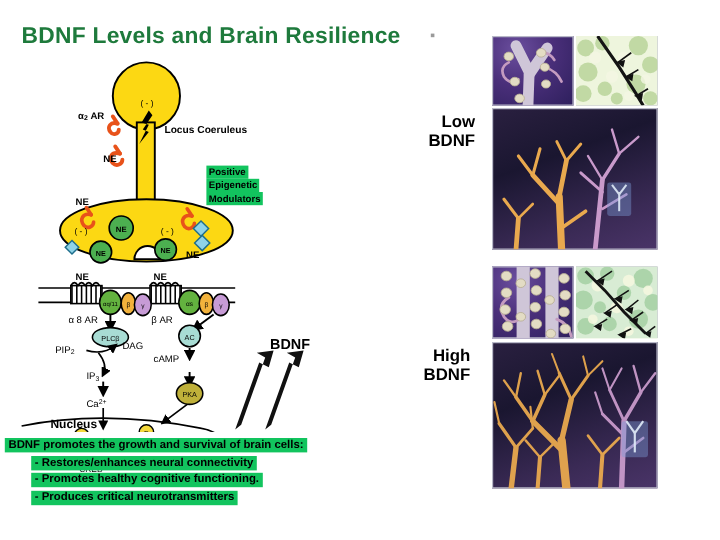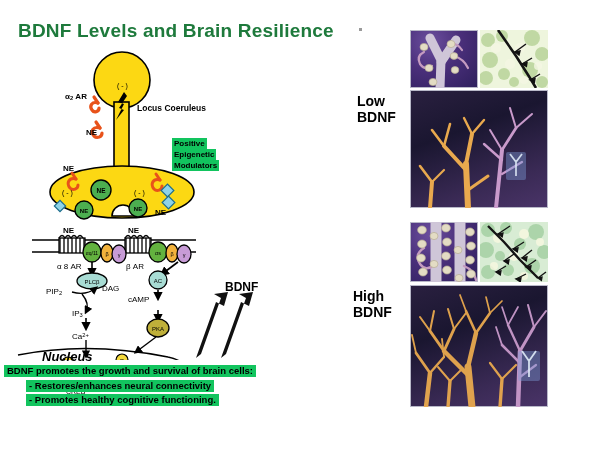--- a/index.html
+++ b/index.html
@@ -38,21 +38,21 @@
   .lbl-reuptake{left:14px;top:148px;font-size:8px;line-height:11px;text-align:left;}
   .lbl-ne-m1{left:63px;top:186px;font-size:8px;}
   .lbl-ne-m2{left:128px;top:186px;font-size:8px;}
   .lbl-a1ar{left:57px;top:222px;font-size:8px;font-weight:normal;}
   .lbl-bar{left:126px;top:222px;font-size:8px;font-weight:normal;}
   .lbl-pip2{left:46px;top:247px;font-size:8px;font-weight:normal;}
   .lbl-dag{left:102px;top:244px;font-size:8px;font-weight:normal;}
   .lbl-ip3{left:72px;top:269px;font-size:8px;font-weight:normal;}
   .lbl-ca{left:72px;top:292px;font-size:8px;font-weight:normal;}
   .lbl-camp{left:128px;top:255px;font-size:8px;font-weight:normal;}
-  .lbl-nucleus{left:42px;top:309px;font-size:13px;font-style:italic;}
+  .lbl-nucleus{left:42px;top:309px;font-size:10px;}
   .lbl-creb{left:66px;top:348px;font-size:7px;font-weight:normal;}
   .lbl-bdnf-big{left:225px;top:240px;font-size:12px;font-weight:bold;}
 
   .sub{font-size:.72em;vertical-align:-.22em;}
   .sup{font-size:.72em;vertical-align:.4em;}
 
   
   .pem{
     position:absolute;left:172px;top:138px;
     font-size:8px;font-weight:bold;color:#000;line-height:11px;
@@ -67,21 +67,21 @@
   .bullets div{
     background:#12c45e;display:inline-block;
     padding:0px 3px;margin-bottom:2.5px;line-height:12px;
     white-space:nowrap;
   }
   .bullets div.indent{margin-left:22px;}
 
   
   .grp-label{
     position:absolute;font-size:14px;font-weight:bold;color:#000;
-    line-height:16px;text-align:left;
+    line-height:16px;text-align:right;
   }
   .lab-low{left:357px;top:93px;}
   .lab-high{left:353px;top:288px;}
 
   .panel{position:absolute;overflow:hidden;}
 
   
   .spine{
     background:
       radial-gradient(ellipse at 30% 20%, #6b4f9e 0%, #4a2f7a 45%, #2d1f5c 100%);
@@ -268,21 +268,21 @@
   <div class="pem">
     <span>Positive</span><br>
     <span>Epigenetic</span><br>
     <span>Modulators</span>
   </div>
 
   <div class="bullets">
     <div>BDNF promotes the growth and survival of brain cells:</div><br>
     <div class="indent">- Restores/enhances neural connectivity</div><br>
     <div class="indent">- Promotes healthy cognitive functioning.</div><br>
-    <br>
+    <div class="indent">- Produces critical neurotransmitters</div><br>
   </div>
 
   <div class="grp-label lab-low">
     <span>Low</span><br><span>BDNF</span>
   </div>
   <div class="grp-label lab-high">
     <span>High</span><br><span>BDNF</span>
   </div>
 
   <div class="panel spine outline" style="left:410px;top:30px;width:68px;height:58px;">

